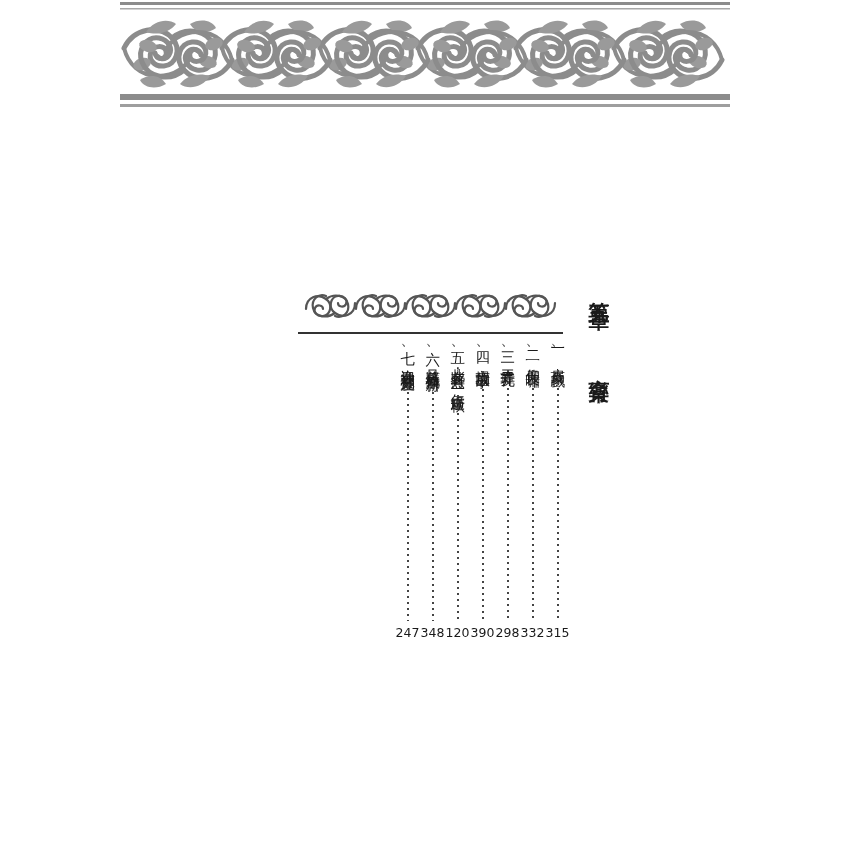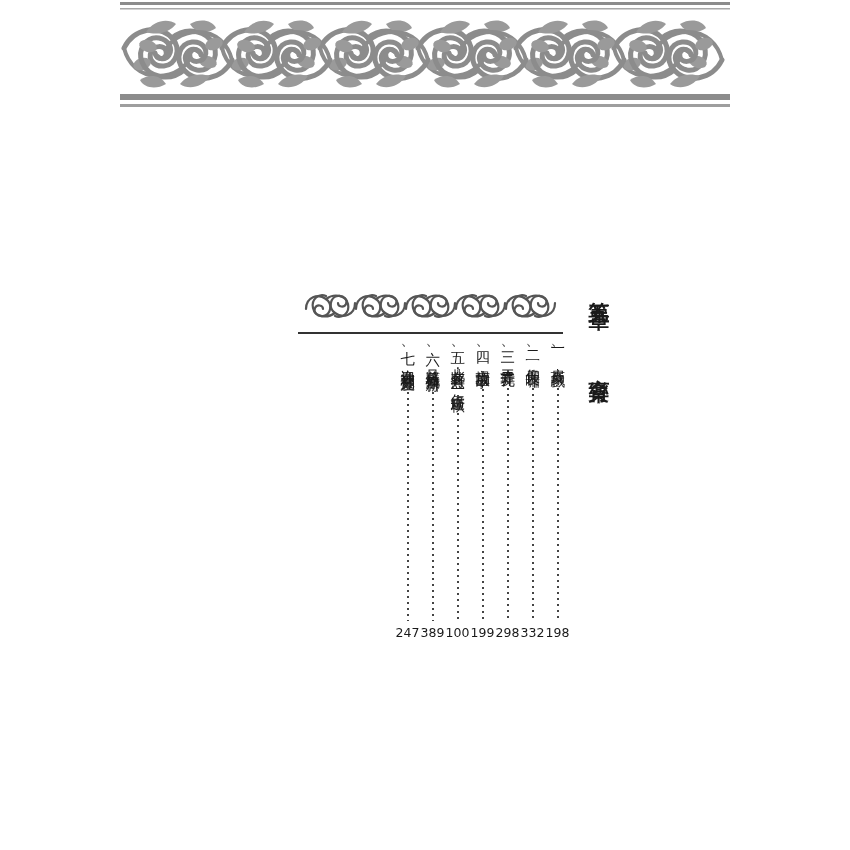--- a/index.html
+++ b/index.html
@@ -206,51 +206,51 @@
     </svg>
   </div>
 
   <div id="list-rule"></div>
 
   <div id="toc-entries">
 
     <div class="toc-entry">
       <div class="toc-label">一、古局象戲</div>
       <div class="toc-leader"></div>
-      <div class="toc-page">198</div>
+      <div class="toc-page">315</div>
     </div>
 
     <div class="toc-entry">
       <div class="toc-label">二、仰天長嘯</div>
       <div class="toc-leader"></div>
       <div class="toc-page">332</div>
     </div>
 
     <div class="toc-entry">
       <div class="toc-label">三、弄璋弄瓦</div>
       <div class="toc-leader"></div>
       <div class="toc-page">298</div>
     </div>
 
     <div class="toc-entry">
       <div class="toc-label">四、市場的故事</div>
       <div class="toc-leader"></div>
-      <div class="toc-page">199</div>
+      <div class="toc-page">390</div>
     </div>
 
     <div class="toc-entry">
       <div class="toc-label">五、此夕若無月，一年虛過秋</div>
       <div class="toc-leader"></div>
-      <div class="toc-page">100</div>
+      <div class="toc-page">120</div>
     </div>
 
     <div class="toc-entry">
       <div class="toc-label">六、且將舊桃換新符</div>
       <div class="toc-leader"></div>
-      <div class="toc-page">389</div>
+      <div class="toc-page">348</div>
     </div>
 
     <div class="toc-entry">
       <div class="toc-label">七、迎春納福慶元旦</div>
       <div class="toc-leader"></div>
       <div class="toc-page">247</div>
     </div>
 
   </div>
 </div>

